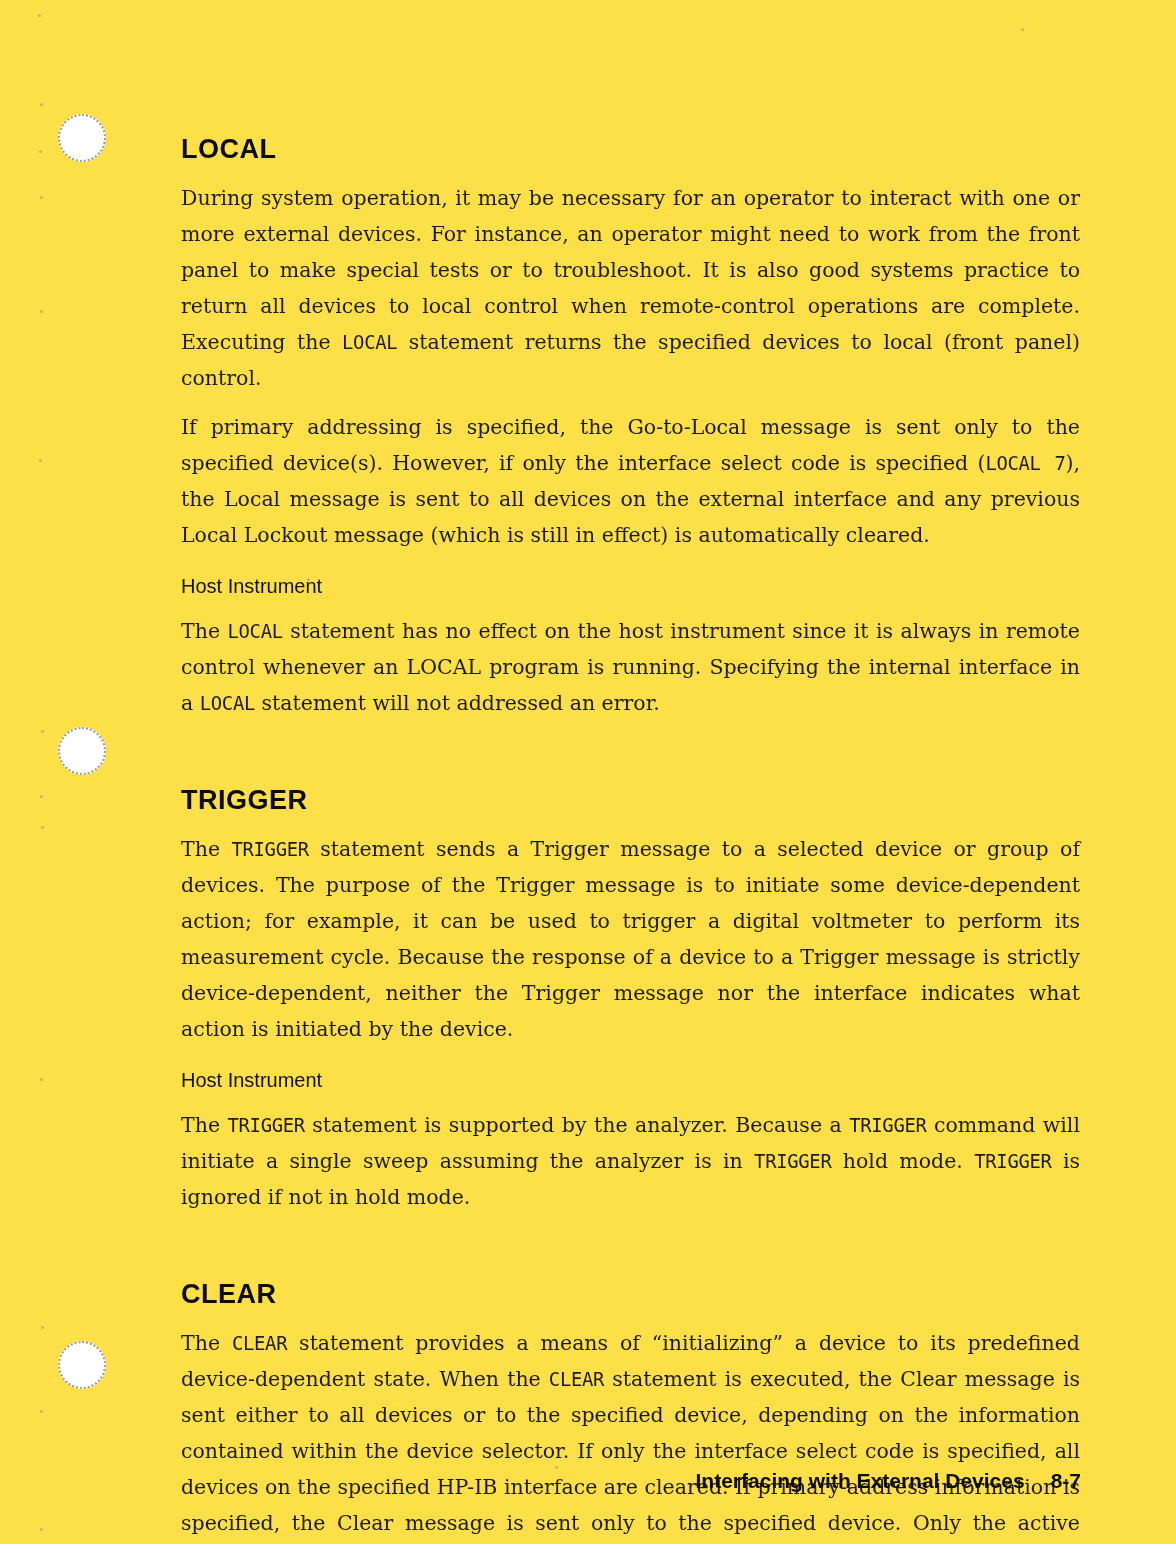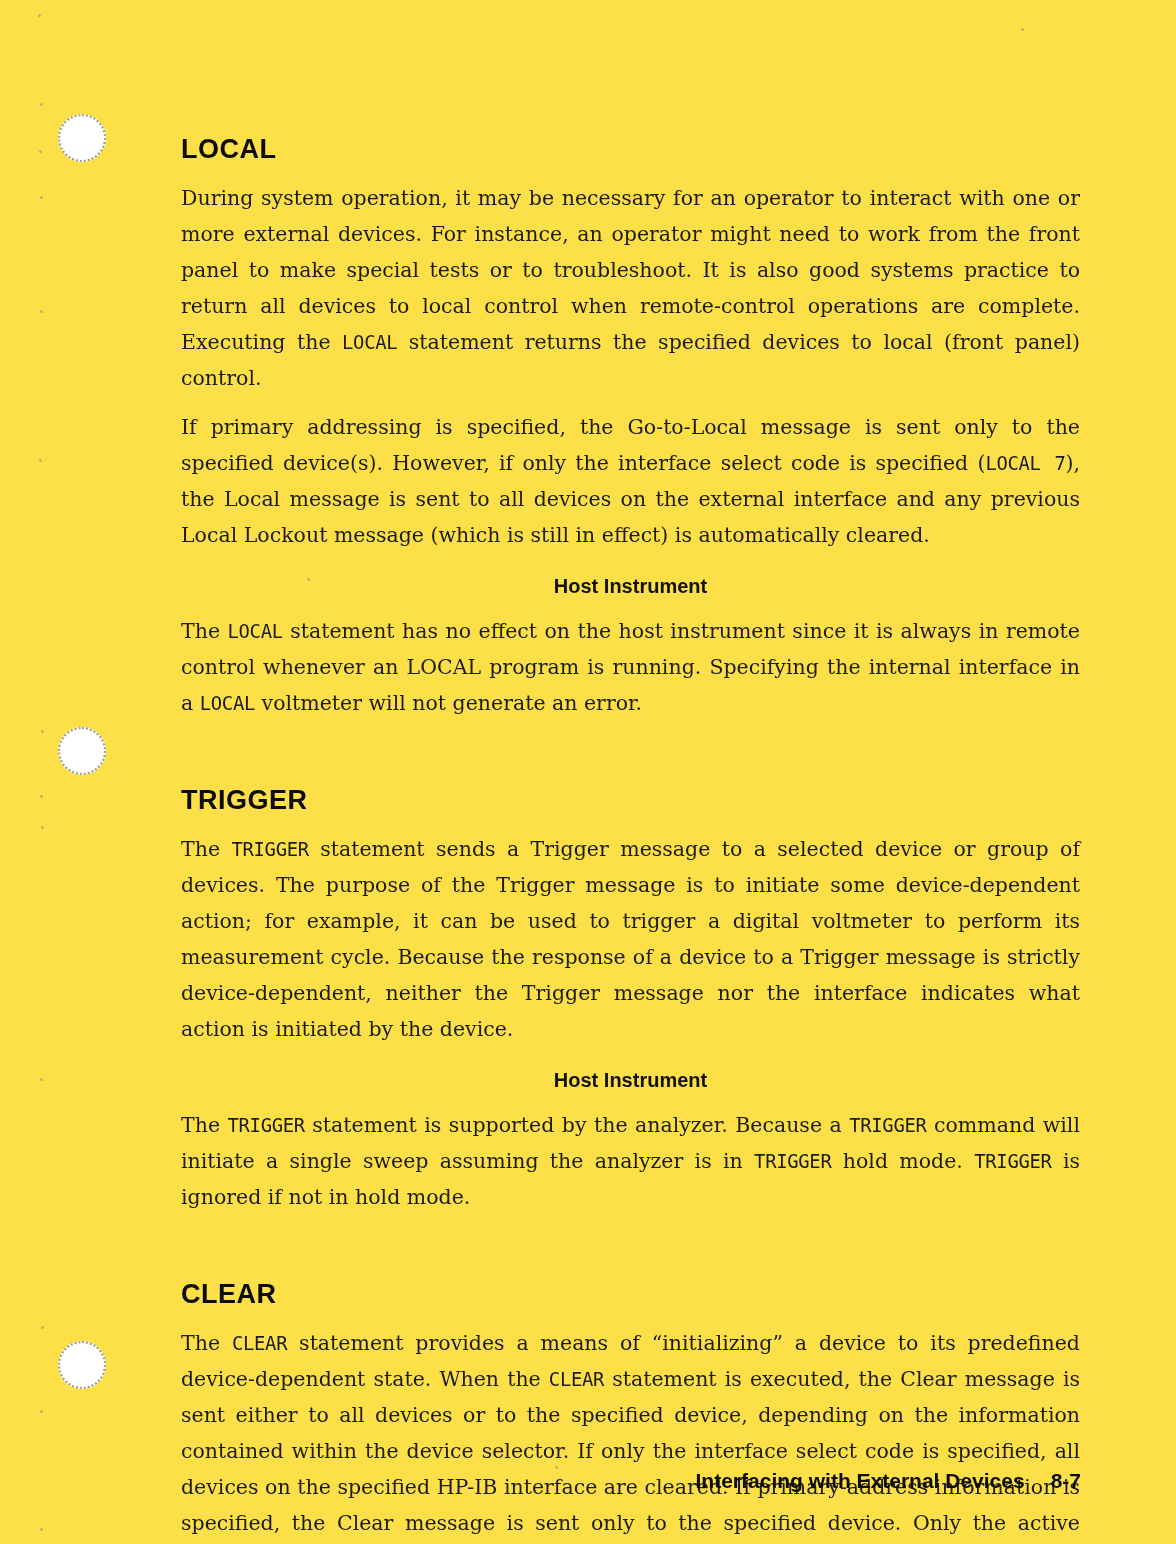--- a/index.html
+++ b/index.html
@@ -23,26 +23,25 @@
     font-weight: 700;
     font-size: 27px;
     line-height: 1;
     letter-spacing: 0.5px;
     color: #0c0c0c;
     margin: 66px 0 17px 0;
   }
   .content h1.sec-title:first-child { margin-top: 0; }
   h2.sub-title {
     font-family: "Liberation Sans", sans-serif;
-    font-weight: 700;
+    font-weight: 400;
     font-size: 20px;
     line-height: 1;
     color: #121212;
     margin: 23px 0 17px 0;
-    text-align: center;
   }
   p.body-para {
     font-family: "DejaVu Serif", serif;
     font-size: 20.5px;
     line-height: 36px;
     color: #1c1c1c;
     text-align: justify;
     margin: 0 0 13px 0;
   }
   .kw {
@@ -105,21 +104,21 @@
   <div class="speck" style="left:555px;top:1466px;"></div>
   <div class="speck" style="left:1021px;top:28px;"></div>
   <div class="speck" style="left:307px;top:578px;"></div>
 
   <div class="content">
 
     <h1 class="sec-title">LOCAL</h1>
     <p class="body-para"><span>During system operation, it may be necessary for an operator to interact with one or more external devices. For instance, an operator might need to work from the front panel to make special tests or to troubleshoot. It is also good systems practice to return all devices to local control when remote-control operations are complete. Executing the </span><span class="kw">LOCAL</span><span> statement returns the specified devices to local (front panel) control.</span></p>
     <p class="body-para"><span>If primary addressing is specified, the Go-to-Local message is sent only to the specified device(s). However, if only the interface select code is specified (</span><span class="kw">LOCAL 7</span><span>), the Local message is sent to all devices on the external interface and any previous Local Lockout message (which is still in effect) is automatically cleared.</span></p>
     <h2 class="sub-title">Host Instrument</h2>
-    <p class="body-para"><span>The </span><span class="kw">LOCAL</span><span> statement has no effect on the host instrument since it is always in remote control whenever an LOCAL program is running. Specifying the internal interface in a </span><span class="kw">LOCAL</span><span> voltmeter will not generate an error.</span></p>
+    <p class="body-para"><span>The </span><span class="kw">LOCAL</span><span> statement has no effect on the host instrument since it is always in remote control whenever an LOCAL program is running. Specifying the internal interface in a </span><span class="kw">LOCAL</span><span> statement will not addressed an error.</span></p>
 
     <h1 class="sec-title">TRIGGER</h1>
     <p class="body-para"><span>The </span><span class="kw">TRIGGER</span><span> statement sends a Trigger message to a selected device or group of devices. The purpose of the Trigger message is to initiate some device-dependent action; for example, it can be used to trigger a digital voltmeter to perform its measurement cycle. Because the response of a device to a Trigger message is strictly device-dependent, neither the Trigger message nor the interface indicates what action is initiated by the device.</span></p>
     <h2 class="sub-title">Host Instrument</h2>
     <p class="body-para"><span>The </span><span class="kw">TRIGGER</span><span> statement is supported by the analyzer. Because a </span><span class="kw">TRIGGER</span><span> command will initiate a single sweep assuming the analyzer is in </span><span class="kw">TRIGGER</span><span> hold mode. </span><span class="kw">TRIGGER</span><span> is ignored if not in hold mode.</span></p>
 
     <h1 class="sec-title">CLEAR</h1>
     <p class="body-para"><span>The </span><span class="kw">CLEAR</span><span> statement provides a means of “initializing” a device to its predefined device-dependent state. When the </span><span class="kw">CLEAR</span><span> statement is executed, the Clear message is sent either to all devices or to the specified device, depending on the information contained within the device selector. If only the interface select code is specified, all devices on the specified HP-IB interface are cleared. If primary-address information is specified, the Clear message is sent only to the specified device. Only the active controller can send the Clear message.</span></p>
     <h2 class="sub-title">Host Instrument</h2>
 

